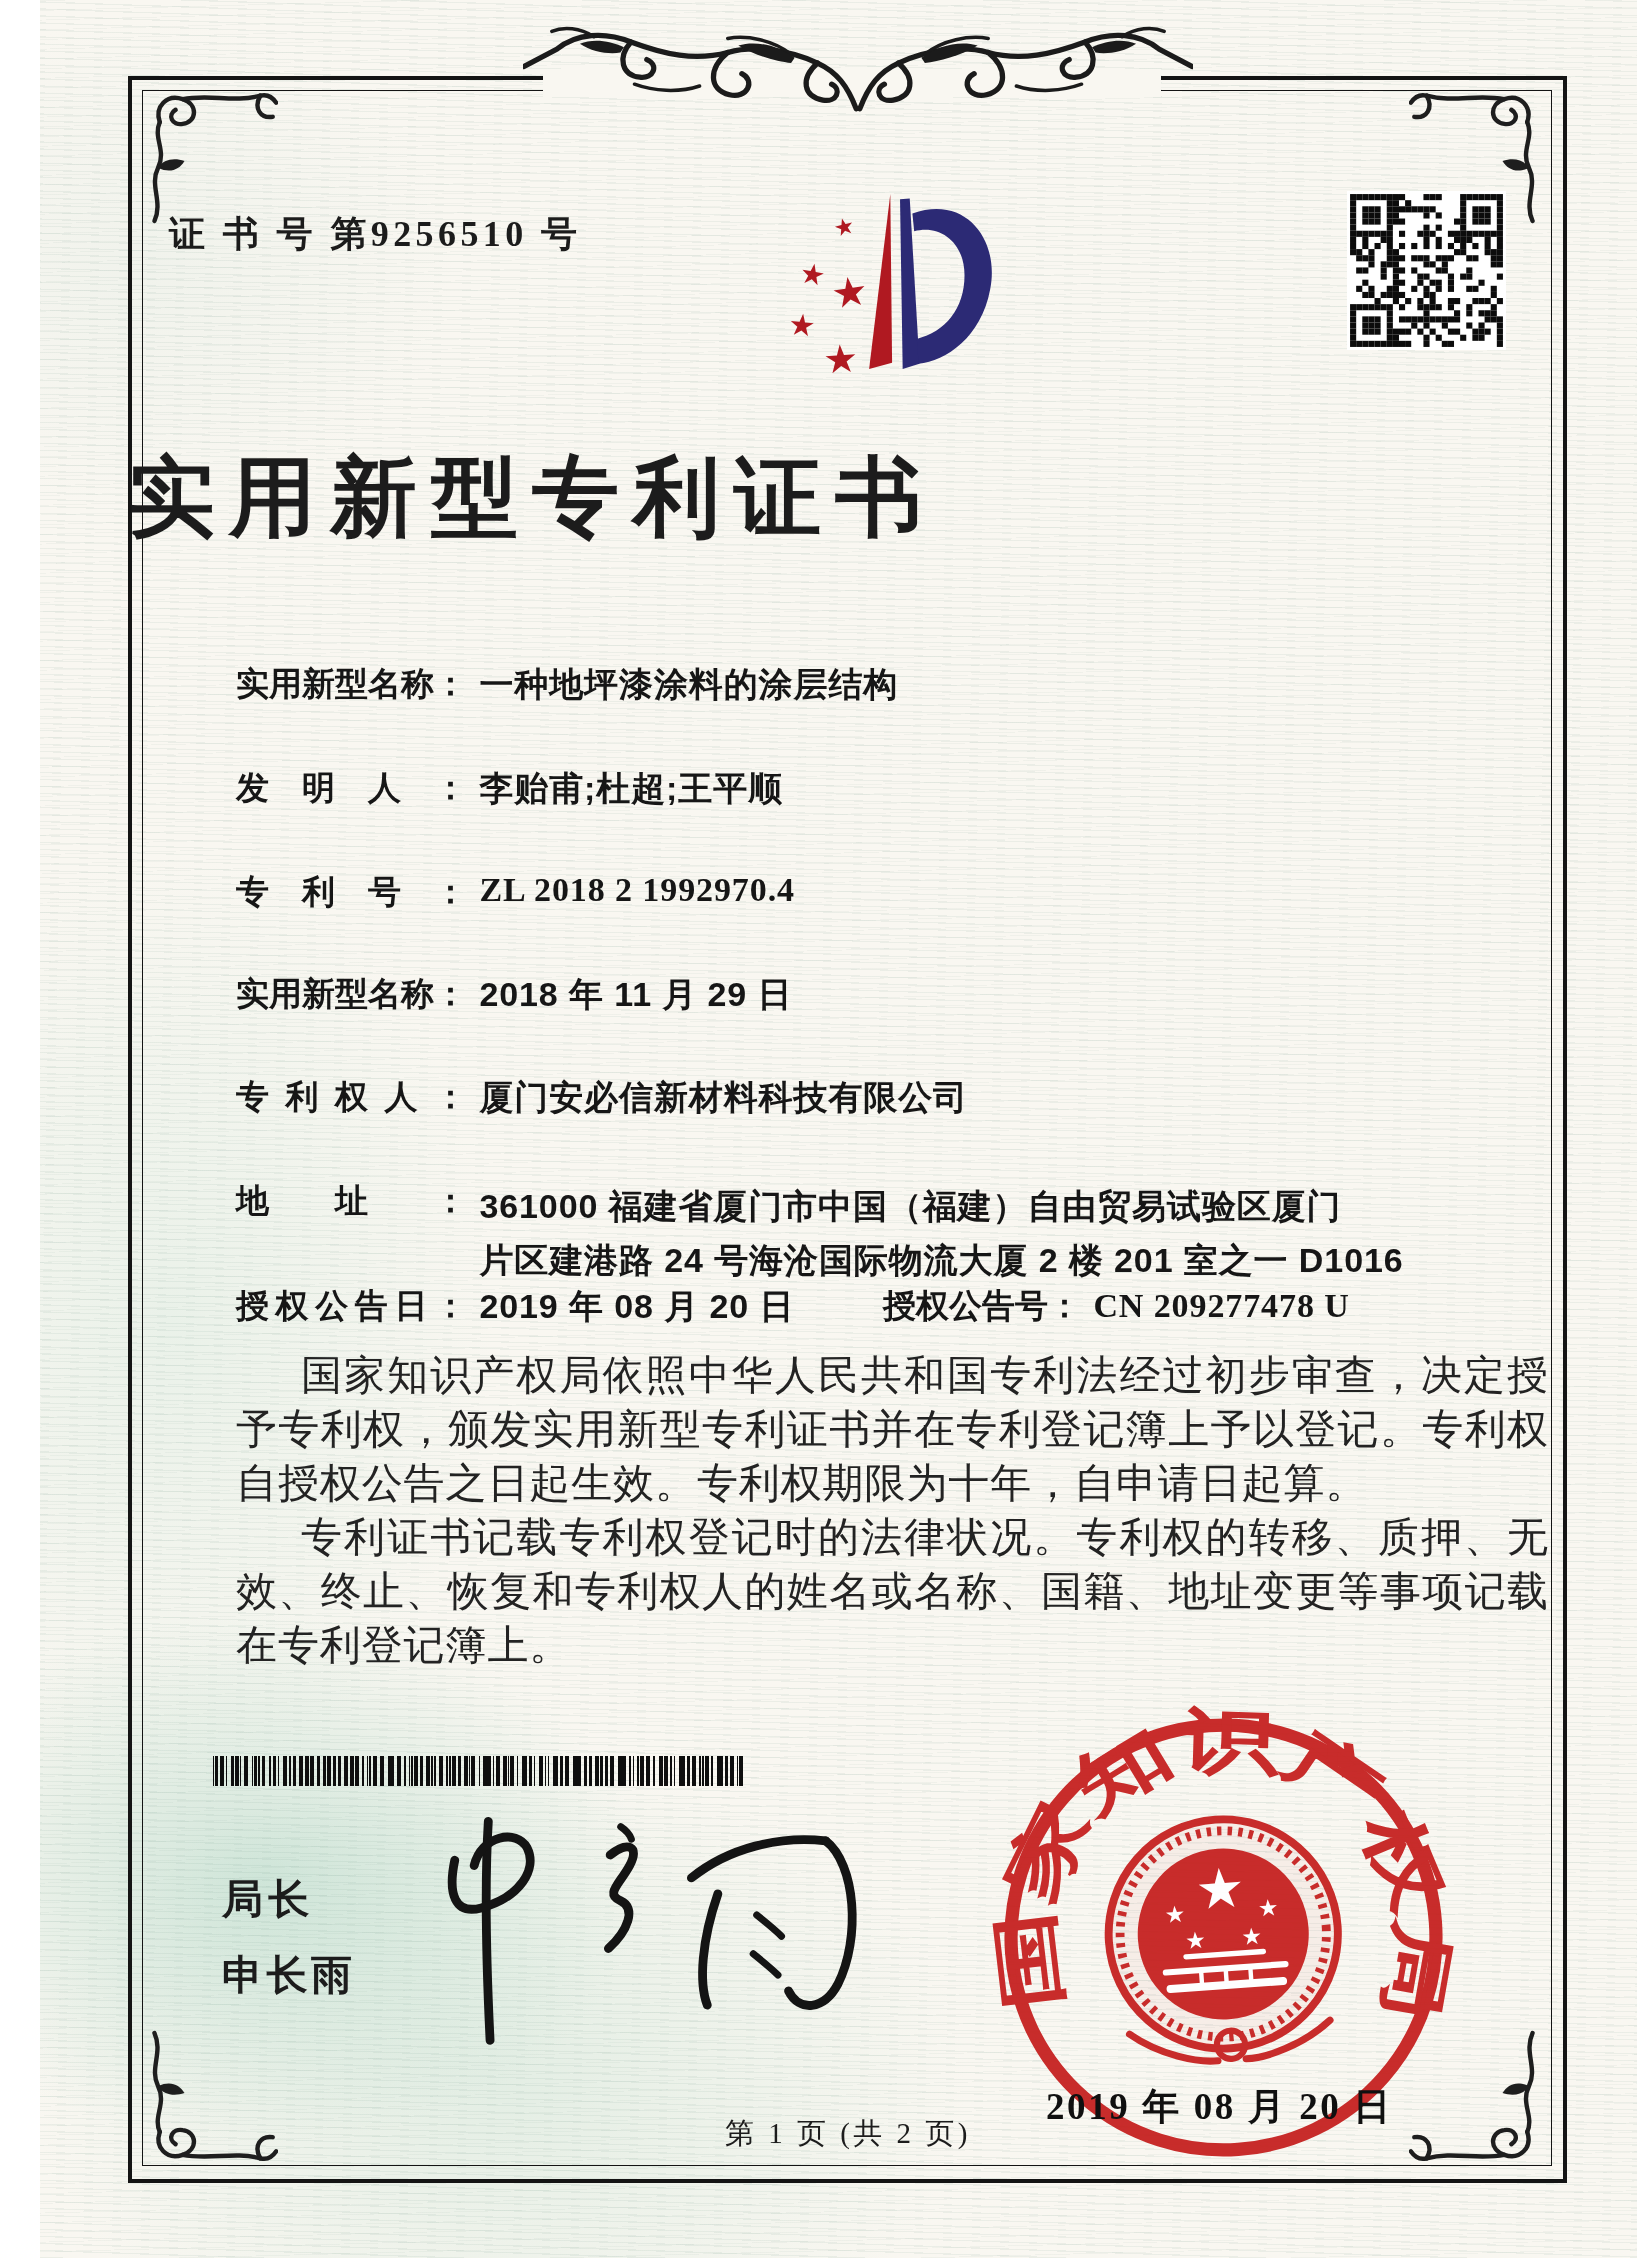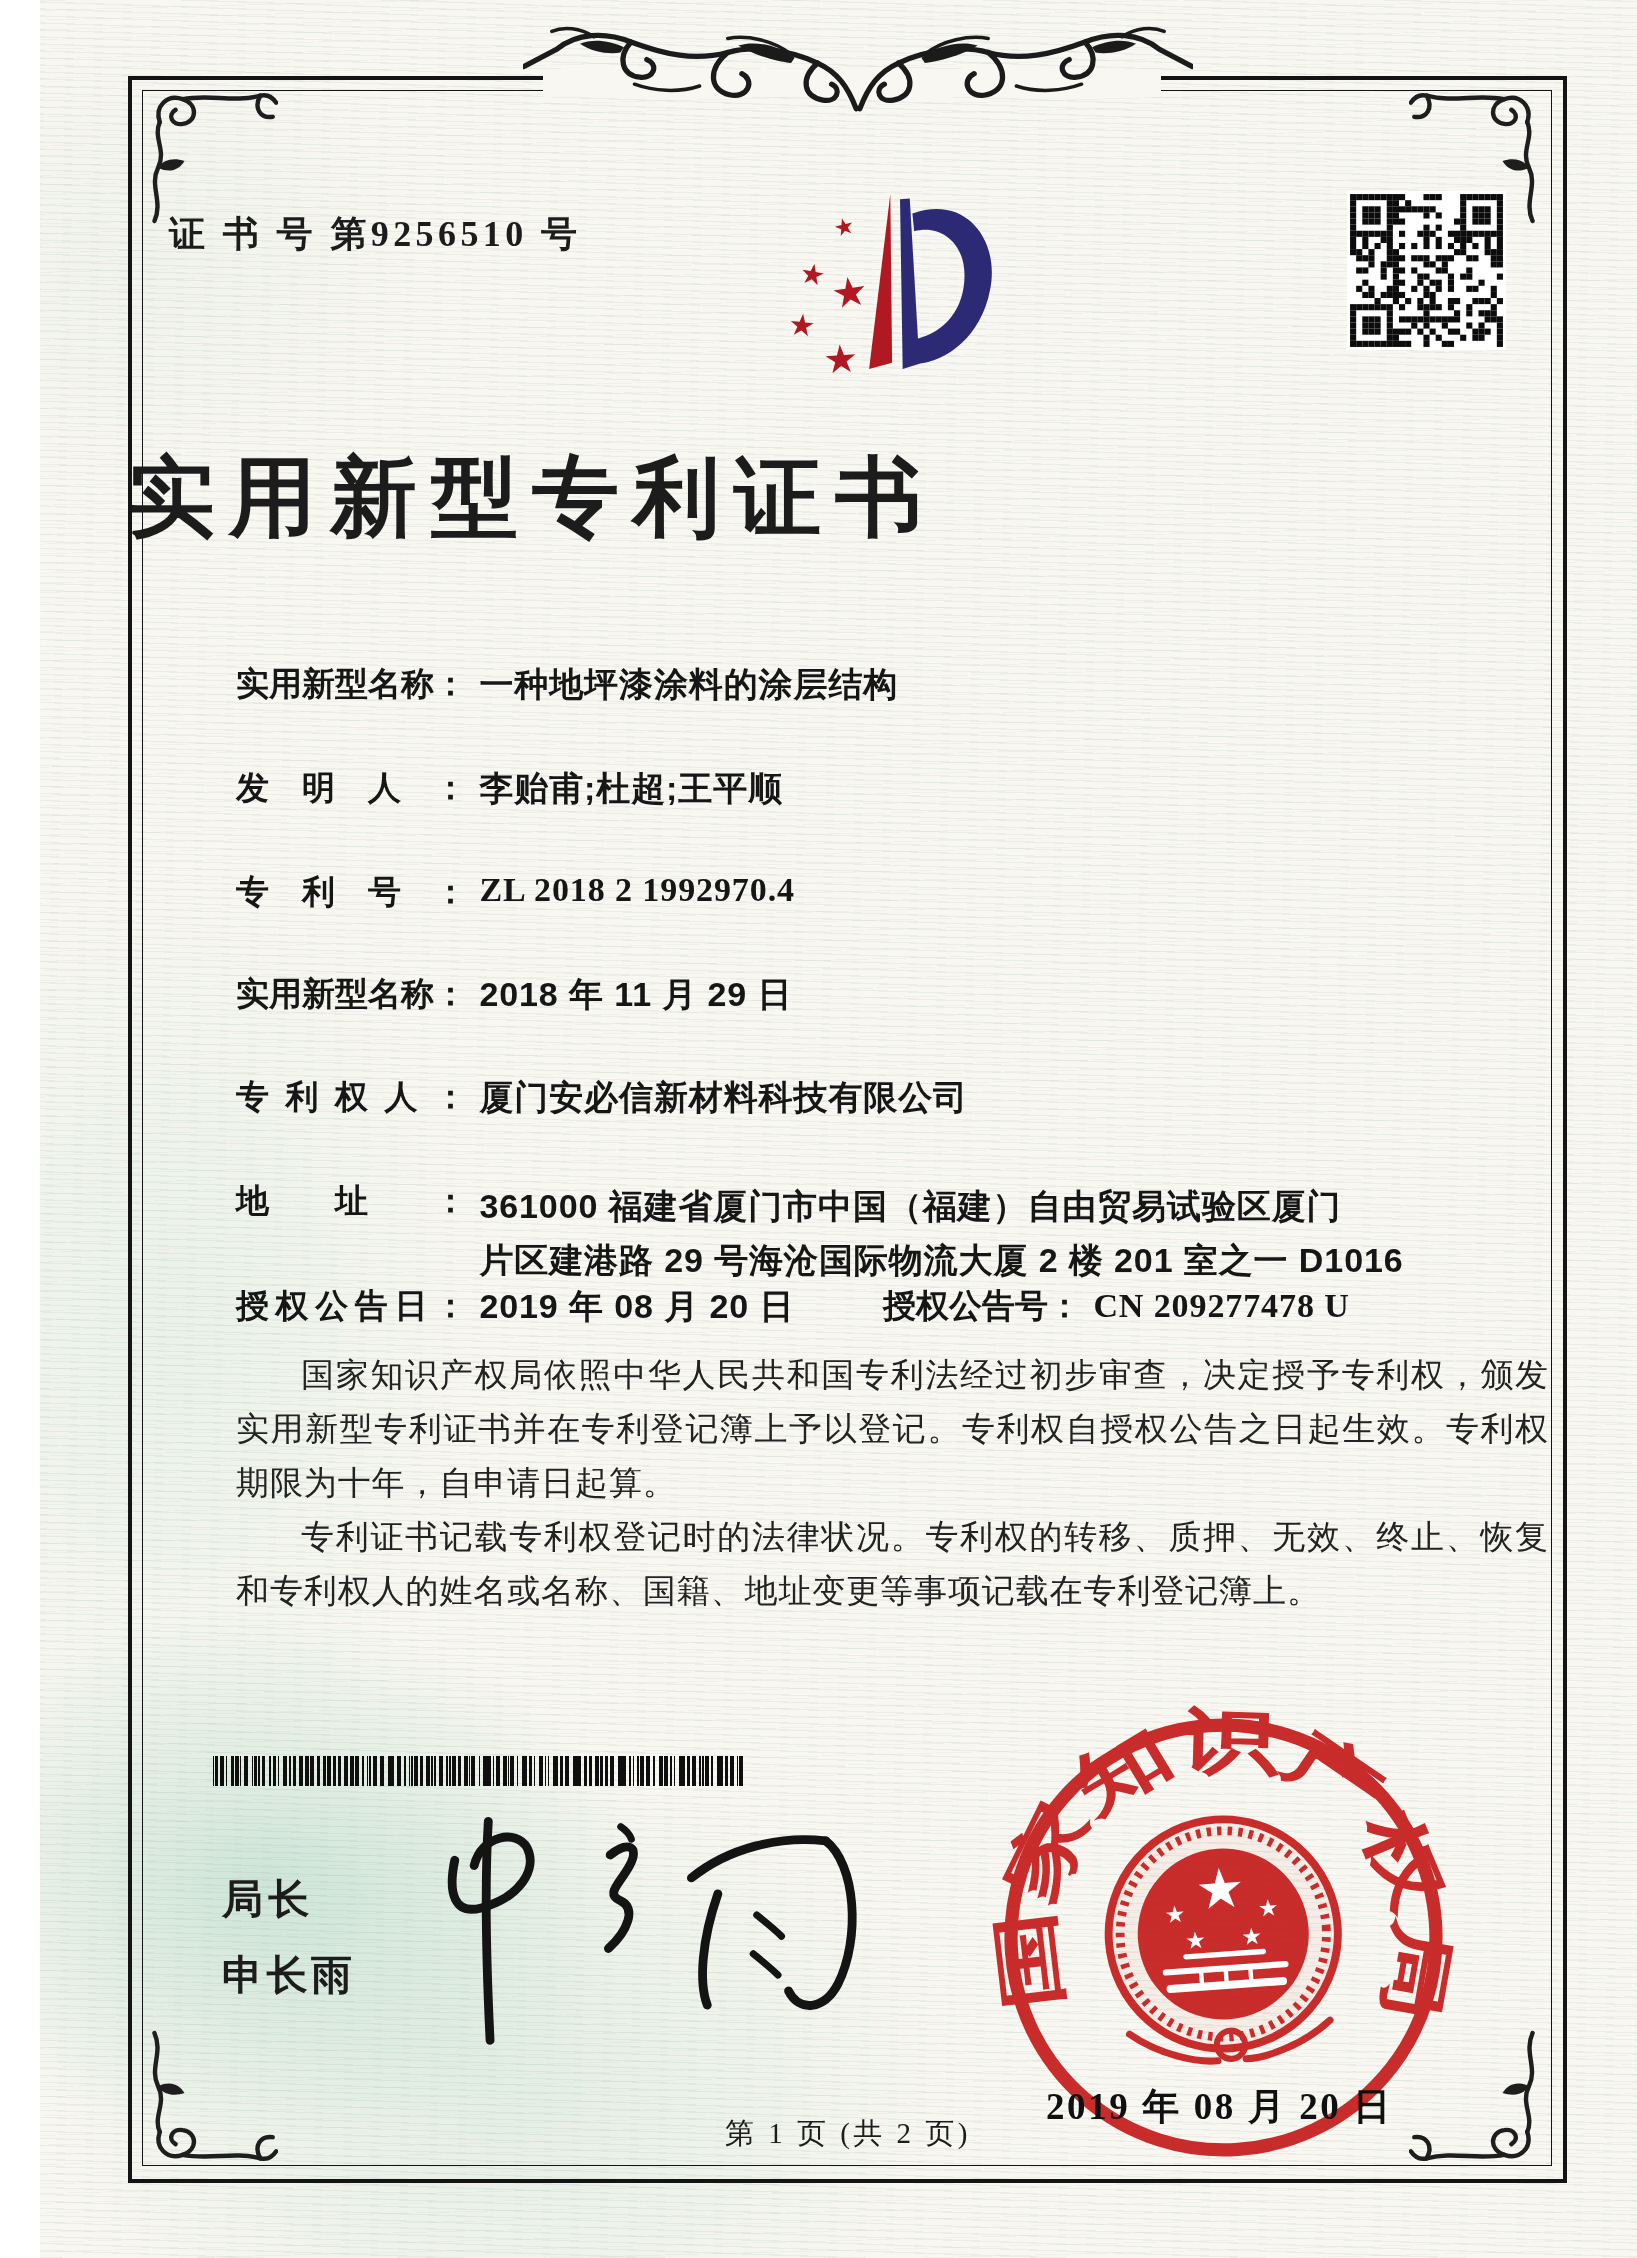--- a/index.html
+++ b/index.html
@@ -31,21 +31,21 @@
   .frow{position:absolute;left:196px;z-index:4;font-family:"Liberation Sans",sans-serif;font-weight:700;
     font-size:34px;white-space:nowrap;color:#161616;}
   .flabel{display:inline-block;width:231px;text-align:justify;text-align-last:justify;font-size:33px;vertical-align:top;}
   .fvalue{margin-left:12.4px;letter-spacing:0.9px;}
   .fvalue.num{font-family:"Liberation Serif",serif;font-weight:600;text-align:center;}
   .addr-lines{display:inline-block;margin-left:12.4px;letter-spacing:0.9px;vertical-align:top;}
   .addr-lines span{display:block;line-height:54px;}
   .pair2{position:absolute;left:647px;top:0;}
   .flabel2{font-size:33px;}
   .body-text{position:absolute;left:196px;top:1348px;width:1313px;z-index:4;
-    font-size:33px;line-height:54px;text-align:justify;color:#232323;font-weight:500;}
+    font-size:41px;line-height:54px;text-align:justify;color:#232323;font-weight:500;}
   .body-text p{margin:0;text-indent:65px;letter-spacing:0.9px;}
   .barcode{position:absolute;left:173px;top:1756px;width:533px;height:30px;z-index:4;}
   .barcode i{position:absolute;top:0;height:100%;background:#0e0e0e;}
   .dir-title{position:absolute;left:182px;top:1872px;font-size:41px;z-index:4;
     font-family:"Liberation Sans",sans-serif;font-weight:600;letter-spacing:5.3px;}
   .dir-name{position:absolute;left:182px;top:1948px;font-size:41px;z-index:4;
     font-family:"Liberation Sans",sans-serif;font-weight:600;letter-spacing:3.5px;}
   .sig{position:absolute;left:360px;top:1809px;width:521px;height:265px;z-index:5;}
   .seal{position:absolute;left:949px;top:1703px;width:469px;height:469px;z-index:4;transform:rotate(-4deg);opacity:.94;}
   .seal-date{position:absolute;left:1006px;top:2082px;font-size:37px;letter-spacing:2.6px;color:#101010;z-index:6;font-weight:600;}
@@ -443,21 +443,21 @@
   <div class="frow" style="top:870px">
     <span class="flabel">专利号：</span><span class="fvalue num">ZL 2018 2 1992970.4</span>
   </div>
   <div class="frow" style="top:972px">
     <span class="flabel">实用新型名称：</span><span class="fvalue">2018 年 11 月 29 日</span>
   </div>
   <div class="frow" style="top:1075px">
     <span class="flabel">专利权人：</span><span class="fvalue">厦门安必信新材料科技有限公司</span>
   </div>
   <div class="frow" style="top:1179px">
-    <span class="flabel">地址：</span><span class="addr-lines"><span>361000  福建省厦门市中国（福建）自由贸易试验区厦门</span><span>片区建港路 29 号海沧国际物流大厦 2 楼 201 室之一 D1016</span></span>
+    <span class="flabel">地址：</span><span class="addr-lines"><span>361000  福建省厦门市中国（福建）自由贸易试验区厦门</span><span>片区建港路 24 号海沧国际物流大厦 2 楼 201 室之一 D1016</span></span>
   </div>
   <div class="frow" style="top:1284px">
     <span class="flabel">授权公告日：</span><span class="fvalue">2019 年 08 月 20 日</span>
     <span class="pair2">
       <span class="flabel2">授权公告号：</span><span class="fvalue num">CN 209277478 U</span>
     </span>
   </div>
 
   <div class="body-text">
     <p>国家知识产权局依照中华人民共和国专利法经过初步审查，决定授予专利权，颁发实用新型专利证书并在专利登记簿上予以登记。专利权自授权公告之日起生效。专利权期限为十年，自申请日起算。</p>

